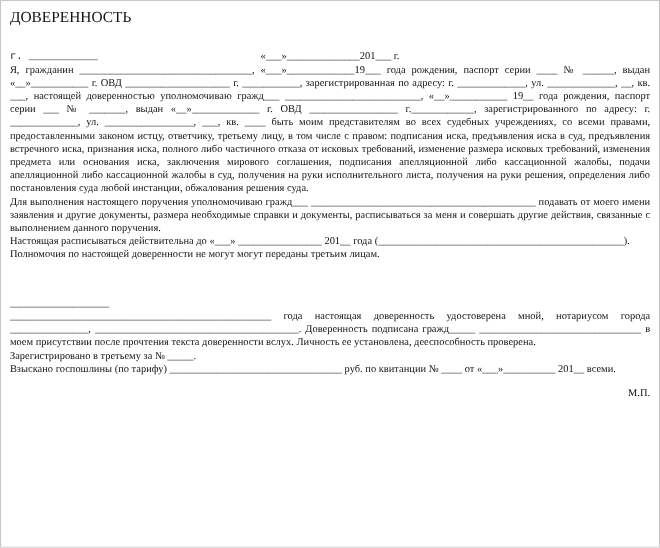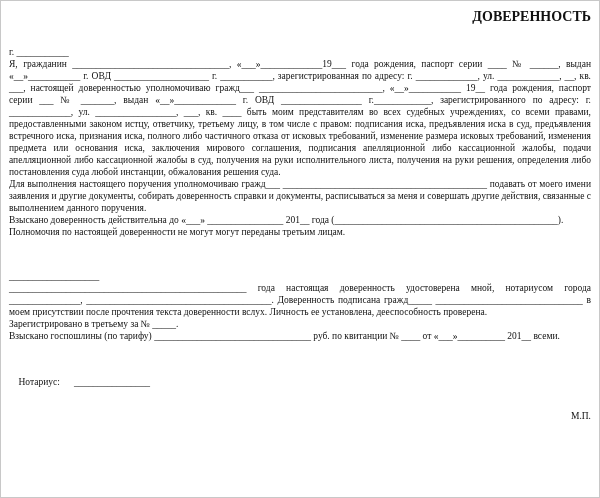--- a/index.html
+++ b/index.html
@@ -15,35 +15,35 @@
     background: #ffffff;
     border: 1px solid #c8c8c8;
     overflow: hidden;
     font-family: "Liberation Serif", "DejaVu Serif", serif;
     font-size: 9.5px;
     line-height: 12px;
     color: #111111;
     padding: 6px 8px 4px 8px;
   }
   .doc-title {
-    text-align: right;
-    font-weight: bold;
+    text-align: left;
+    font-weight: normal;
     font-size: 14px;
     line-height: 16px;
     margin: 2px 0 0 0;
   }
   .place-date-row {
     display: flex;
     margin-top: 21px;
     align-items: baseline;
   }
   .place-date-row .side {
     flex: 1 1 0;
   }
-  .place-city { white-space: pre; }
+  .place-city { white-space: pre; font-family: Liberation Mono, monospace; }
   .date-line { white-space: pre; text-align: center; }
   p.body-par {
     margin: 0;
     text-align: justify;
     overflow-wrap: break-word;
     word-wrap: break-word;
   }
   .par-powers      { margin-top: 30px; }
   .par-instruction { margin-top: 9px; }
   .par-validity    { margin-top: 7px; }
@@ -58,38 +58,36 @@
 </style>
 </head>
 <body>
 
 <div class="page">
 
   <div class="doc-title">ДОВЕРЕННОСТЬ</div>
 
   <div class="place-date-row">
     <span class="side place-city">г. ___________</span>
+    <span class="date-line">«___»______________201___ г.</span>
     <span class="side"></span>
   </div>
 
   <p class="body-par par-powers">Я, гражданин _________________________________, «___»_____________19___ года рождения, паспорт серии ____ № ______, выдан «__»___________ г. ОВД ____________________ г. ___________, зарегистрированная по адресу: г. _____________, ул. _____________, __, кв. ___, настоящей доверенностью уполномочиваю гражд___ __________________________, «__»___________ 19__ года рождения, паспорт серии ___ № _______, выдан «__»_____________ г. ОВД _________________ г.____________, зарегистрированного по адресу: г. _____________, ул. _________________, ___, кв. ____ быть моим представителям во всех судебных учреждениях, со всеми правами, предоставленными законом истцу, ответчику, третьему лицу, в том числе с правом: подписания иска, предъявления иска в суд, предъявления встречного иска, признания иска, полного либо частичного отказа от исковых требований, изменение размера исковых требований, изменения предмета или основания иска, заключения мирового соглашения, подписания апелляционной либо кассационной жалобы, подачи апелляционной либо кассационной жалобы в суд, получения на руки исполнительного листа, получения на руки решения, определения либо постановления суда любой инстанции, обжалования решения суда.</p>
 
-  <p class="body-par par-instruction">Для выполнения настоящего поручения уполномочиваю гражд___ ___________________________________________ подавать от моего имени заявления и другие документы, собирать доверенность справки и документы, расписываться за меня и совершать другие действия, связанные с выполнением данного поручения.</p>
+  <p class="body-par par-instruction">Для выполнения настоящего поручения уполномочиваю гражд___ ___________________________________________ подавать от моего имени заявления и другие документы, размера необходимые справки и документы, расписываться за меня и совершать другие действия, связанные с выполнением данного поручения.</p>
 
-  <p class="body-par par-validity">Взыскано доверенность действительна до «___» ________________ 201__ года (_______________________________________________).</p>
+  <p class="body-par par-validity">Настоящая расписываться действительна до «___» ________________ 201__ года (_______________________________________________).</p>
 
   <p class="body-par par-nodelegate">Полномочия по настоящей доверенности не могут могут переданы третьим лицам.</p>
 
   <div class="sig-blank-line">___________________</div>
 
   <p class="body-par par-notary">__________________________________________________ года настоящая доверенность удостоверена мной, нотариусом города _______________, _______________________________________. Доверенность подписана гражд_____ _______________________________ в моем присутствии после прочтения текста доверенности вслух. Личность ее установлена, дееспособность проверена.</p>
 
   <p class="body-par registry-line">Зарегистрировано в третьему за №  _____.</p>
 
   <p class="body-par fee-line">Взыскано госпошлины (по тарифу) _________________________________ руб. по квитанции № ____ от «___»__________ 201__  всеми.</p>
 
-  <div class="notary-row">
-    <span>Нотариус:</span><span class="notary-sign-blank">________________</span>
-  </div>
 
   <div class="seal-label">М.П.</div>
 
 </div>
 
 </body></html>

